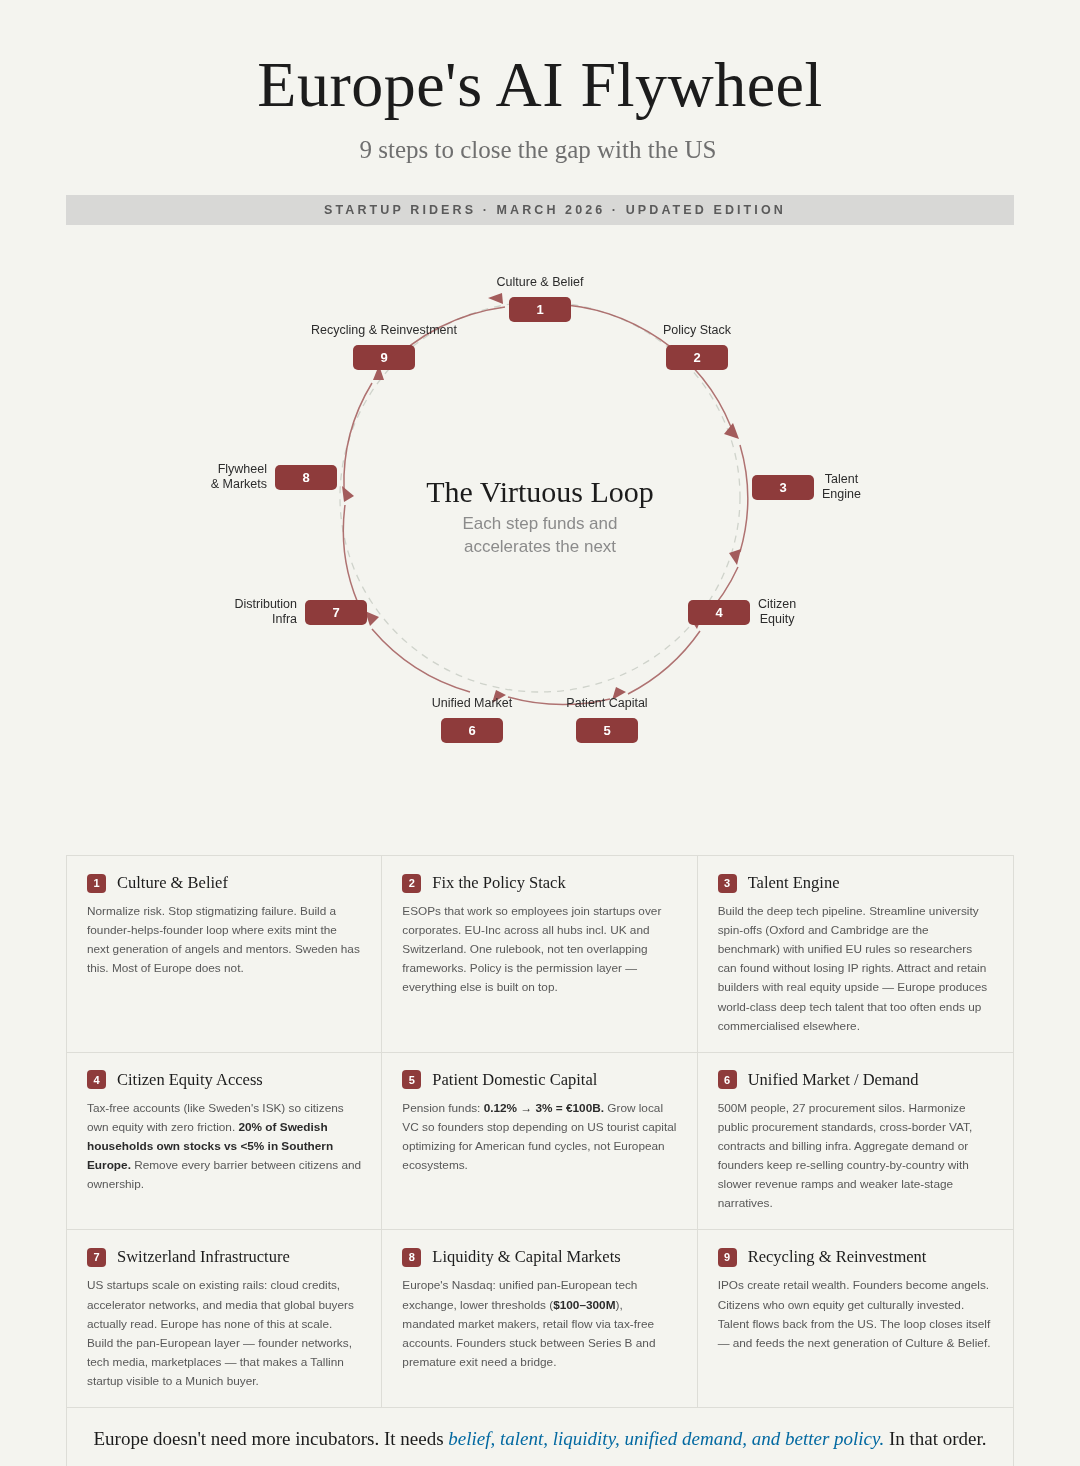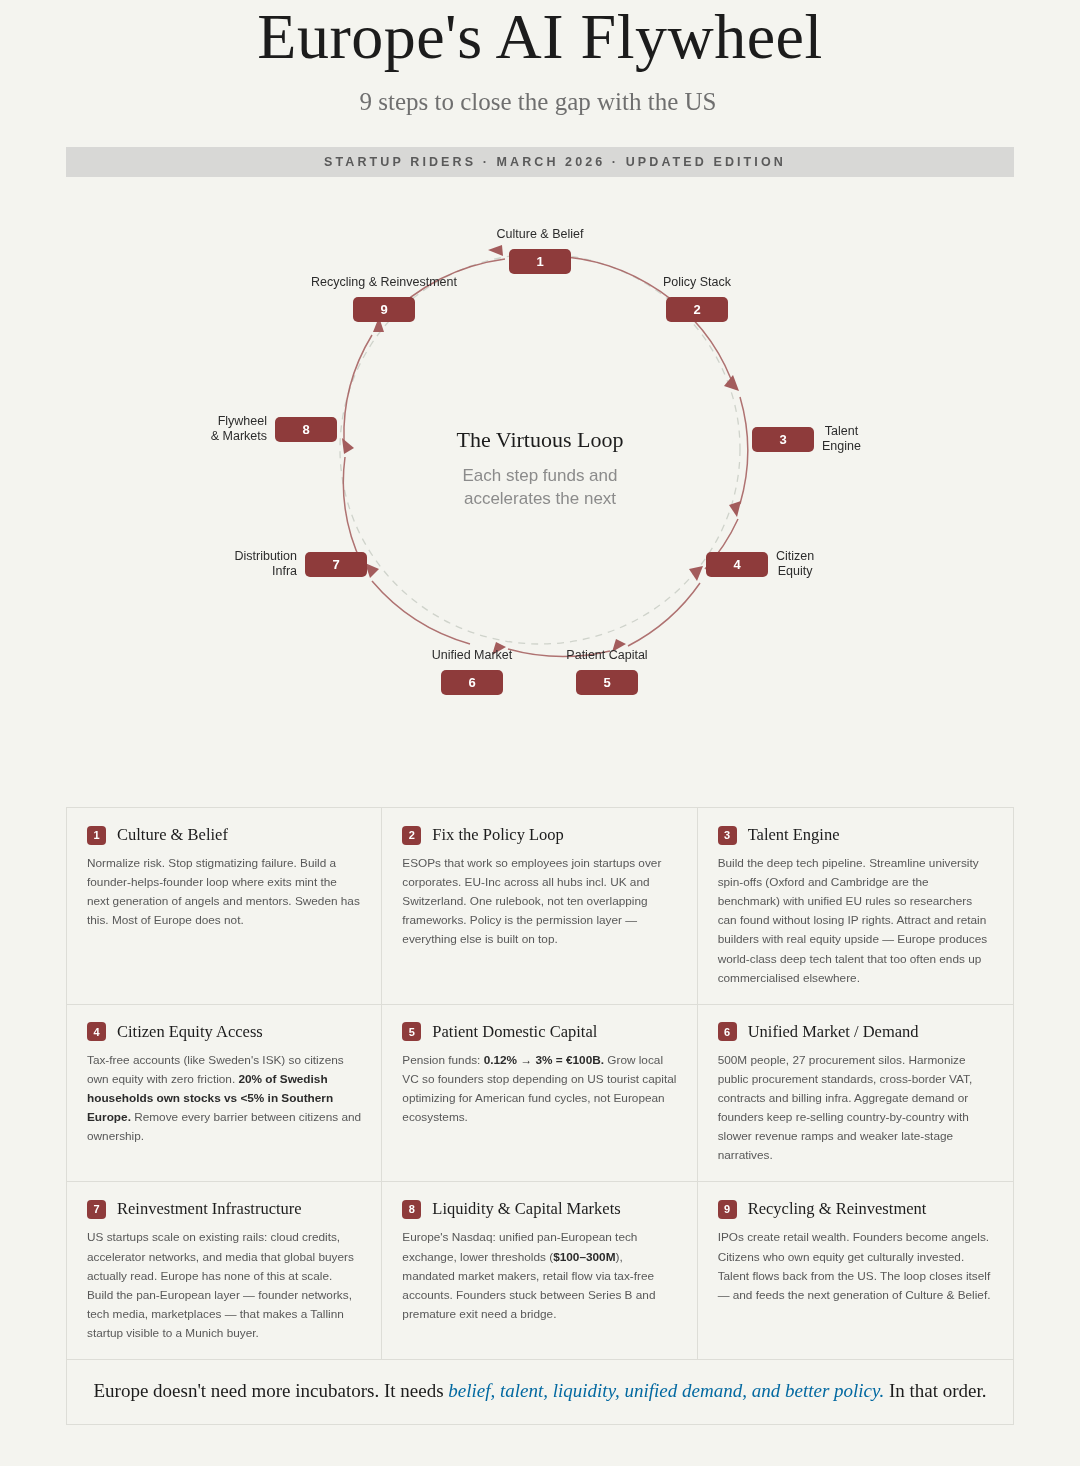--- a/index.html
+++ b/index.html
@@ -13,20 +13,21 @@
   .page{position:relative;width:1080px;height:1466px;}
 
   
   .title{
     text-align:center;
     font-family:"Liberation Serif", serif;
     font-size:64px;
     font-weight:400;
     color:#1c1c1c;
     margin:0;
+    padding-top:48px;
     letter-spacing:.5px;
   }
   .subtitle{
     text-align:center;
     font-family:"Liberation Serif", serif;
     font-size:25px;
     color:#6f6f6f;
     margin:14px 4px 0 0;
   }
   .ribbon{
@@ -41,21 +42,21 @@
     color:#5a5a5a;
     font-weight:600;
     margin-left:30px;
   }
 
   
   .wheel{position:relative;width:1080px;height:560px;margin-top:42px;}
   .wheel svg{position:absolute;left:0;top:0;}
   .loop-title{
     position:absolute;left:0;right:0;top:208px;text-align:center;
-    font-family:"Liberation Serif", serif;font-size:22px;color:#1c1c1c;
+    font-family:"Liberation Serif", serif;font-size:30px;color:#1c1c1c;
   }
   .loop-sub{
     position:absolute;left:0;right:0;top:246px;text-align:center;
     font-size:17px;color:#8b8b8b;line-height:1.35;
   }
   .node{position:absolute;}
   .badge{
     background:#8e3b3b;color:#fff;border-radius:5px;
     font-size:13px;font-weight:700;
     display:flex;align-items:center;justify-content:center;
@@ -166,21 +167,21 @@
     </div>
 
     <div class="node" style="left:752px;top:208px;">
       <div class="nlabel lab-right">
         <div>Talent</div>
         <div>Engine</div>
       </div>
       <div class="badge">3</div>
     </div>
 
-    <div class="node" style="left:706px;top:333px;">
+    <div class="node" style="left:688px;top:333px;">
       <div class="nlabel lab-right">
         <div>Citizen</div>
         <div>Equity</div>
       </div>
       <div class="badge">4</div>
     </div>
 
     <div class="node" style="left:576px;top:451px;">
       <div class="nlabel lab-above">
         <div>Patient Capital</div>
@@ -223,21 +224,21 @@
       <div class="card">
         <div class="chead">
           <div class="cnum">1</div>
           <div class="ctitle">Culture &amp; Belief</div>
         </div>
         <div class="cbody">Normalize risk. Stop stigmatizing failure. Build a founder-helps-founder loop where exits mint the next generation of angels and mentors. Sweden has this. Most of Europe does not.</div>
       </div>
       <div class="card">
         <div class="chead">
           <div class="cnum">2</div>
-          <div class="ctitle">Fix the Policy Loop</div>
+          <div class="ctitle">Fix the Policy Stack</div>
         </div>
         <div class="cbody">ESOPs that work so employees join startups over corporates. EU-Inc across all hubs incl. UK and Switzerland. One rulebook, not ten overlapping frameworks. Policy is the permission layer — everything else is built on top.</div>
       </div>
       <div class="card">
         <div class="chead">
           <div class="cnum">3</div>
           <div class="ctitle">Talent Engine</div>
         </div>
         <div class="cbody">Build the deep tech pipeline. Streamline university spin-offs (Oxford and Cambridge are the benchmark) with unified EU rules so researchers can found without losing IP rights. Attract and retain builders with real equity upside — Europe produces world-class deep tech talent that too often ends up commercialised elsewhere.</div>
       </div>
@@ -258,21 +259,21 @@
       <div class="card">
         <div class="chead">
           <div class="cnum">6</div>
           <div class="ctitle">Unified Market / Demand</div>
         </div>
         <div class="cbody">500M people, 27 procurement silos. Harmonize public procurement standards, cross-border VAT, contracts and billing infra. Aggregate demand or founders keep re-selling country-by-country with slower revenue ramps and weaker late-stage narratives.</div>
       </div>
       <div class="card">
         <div class="chead">
           <div class="cnum">7</div>
-          <div class="ctitle">Reinvestment Infrastructure</div>
+          <div class="ctitle">Switzerland Infrastructure</div>
         </div>
         <div class="cbody">US startups scale on existing rails: cloud credits, accelerator networks, and media that global buyers actually read. Europe has none of this at scale. Build the pan-European layer — founder networks, tech media, marketplaces — that makes a Tallinn startup visible to a Munich buyer.</div>
       </div>
       <div class="card">
         <div class="chead">
           <div class="cnum">8</div>
           <div class="ctitle">Liquidity &amp; Capital Markets</div>
         </div>
         <div class="cbody"><span>Europe's Nasdaq: unified pan-European tech exchange, lower thresholds (</span><b>$100–300M</b><span>), mandated market makers, retail flow via tax-free accounts. Founders stuck between Series B and premature exit need a bridge.</span></div>
       </div>

